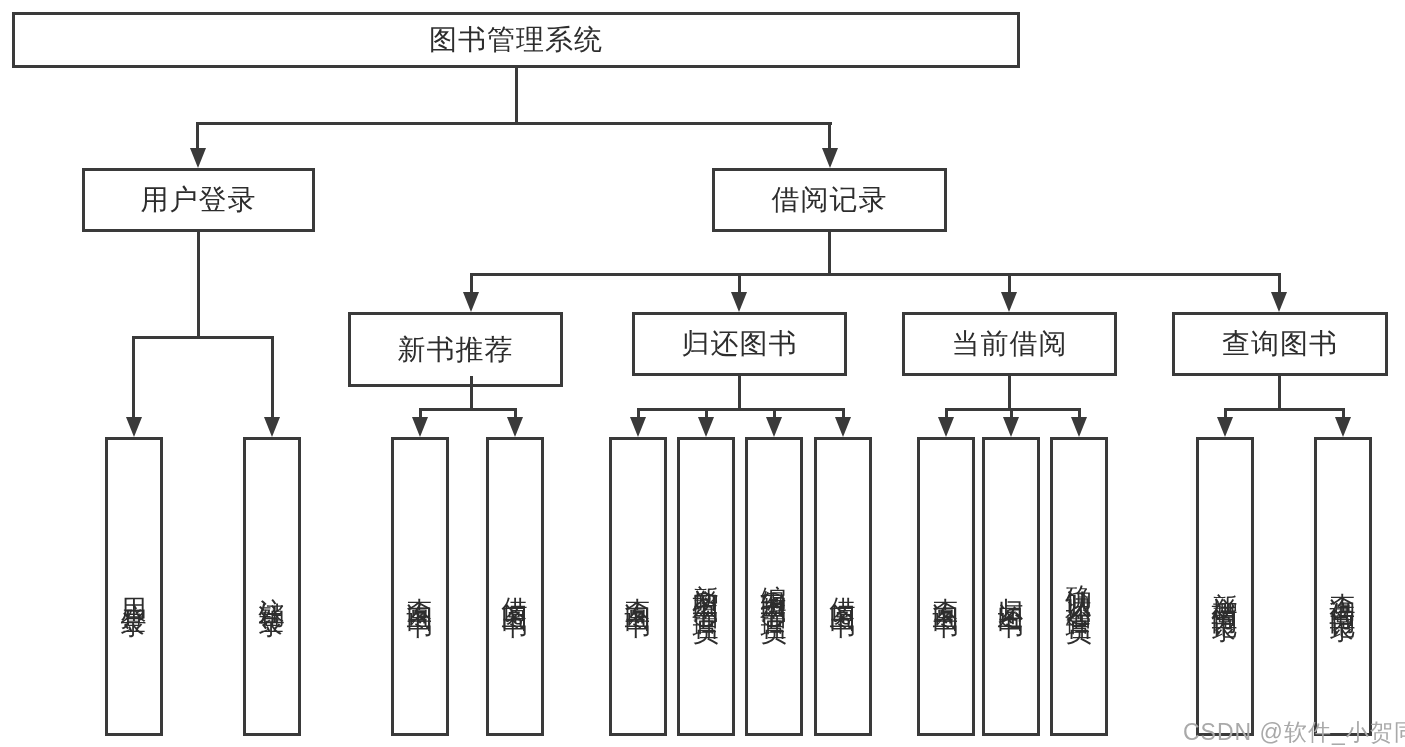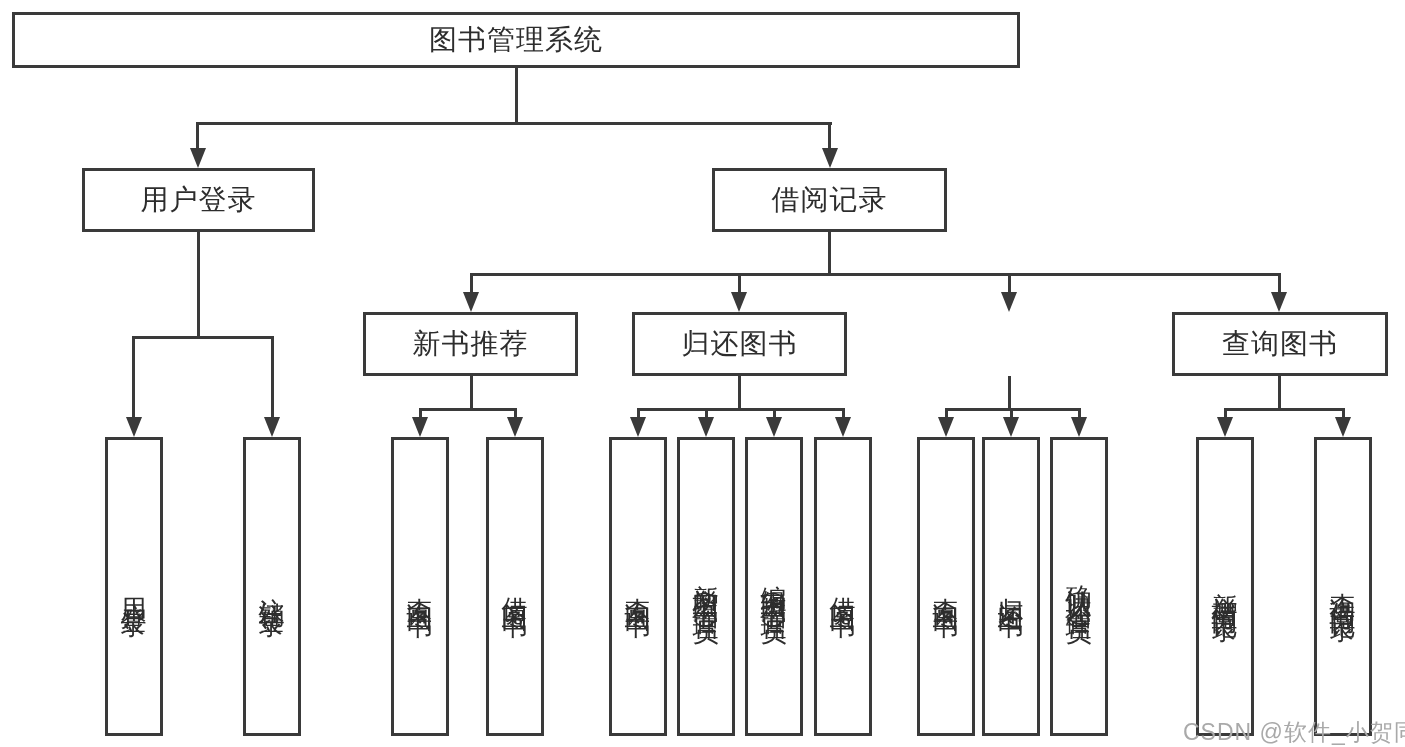--- a/index.html
+++ b/index.html
@@ -71,25 +71,28 @@
     <span class="hlabel">图书管理系统</span>
   </div>
 
   <div class="node" style="left:82px;top:168px;width:233px;height:64px">
     <span class="hlabel">用户登录</span>
   </div>
   <div class="node" style="left:712px;top:168px;width:235px;height:64px">
     <span class="hlabel">借阅记录</span>
   </div>
 
-  <div class="node" style="left:363px;top:312px;width:215px;height:64px">
+  <div class="node" style="left:348px;top:312px;width:215px;height:75px">
     <span class="hlabel">新书推荐</span>
   </div>
   <div class="node" style="left:632px;top:312px;width:215px;height:64px">
     <span class="hlabel">归还图书</span>
+  </div>
+  <div class="node" style="left:902px;top:312px;width:215px;height:64px">
+    <span class="hlabel">当前借阅</span>
   </div>
   <div class="node" style="left:1172px;top:312px;width:216px;height:64px">
     <span class="hlabel">查询图书</span>
   </div>
 
   <div class="node leaf" style="left:105px">
     <span class="vtext">用户登录</span>
   </div>
   <div class="node leaf" style="left:243px">
     <span class="vtext">注销登录</span>

